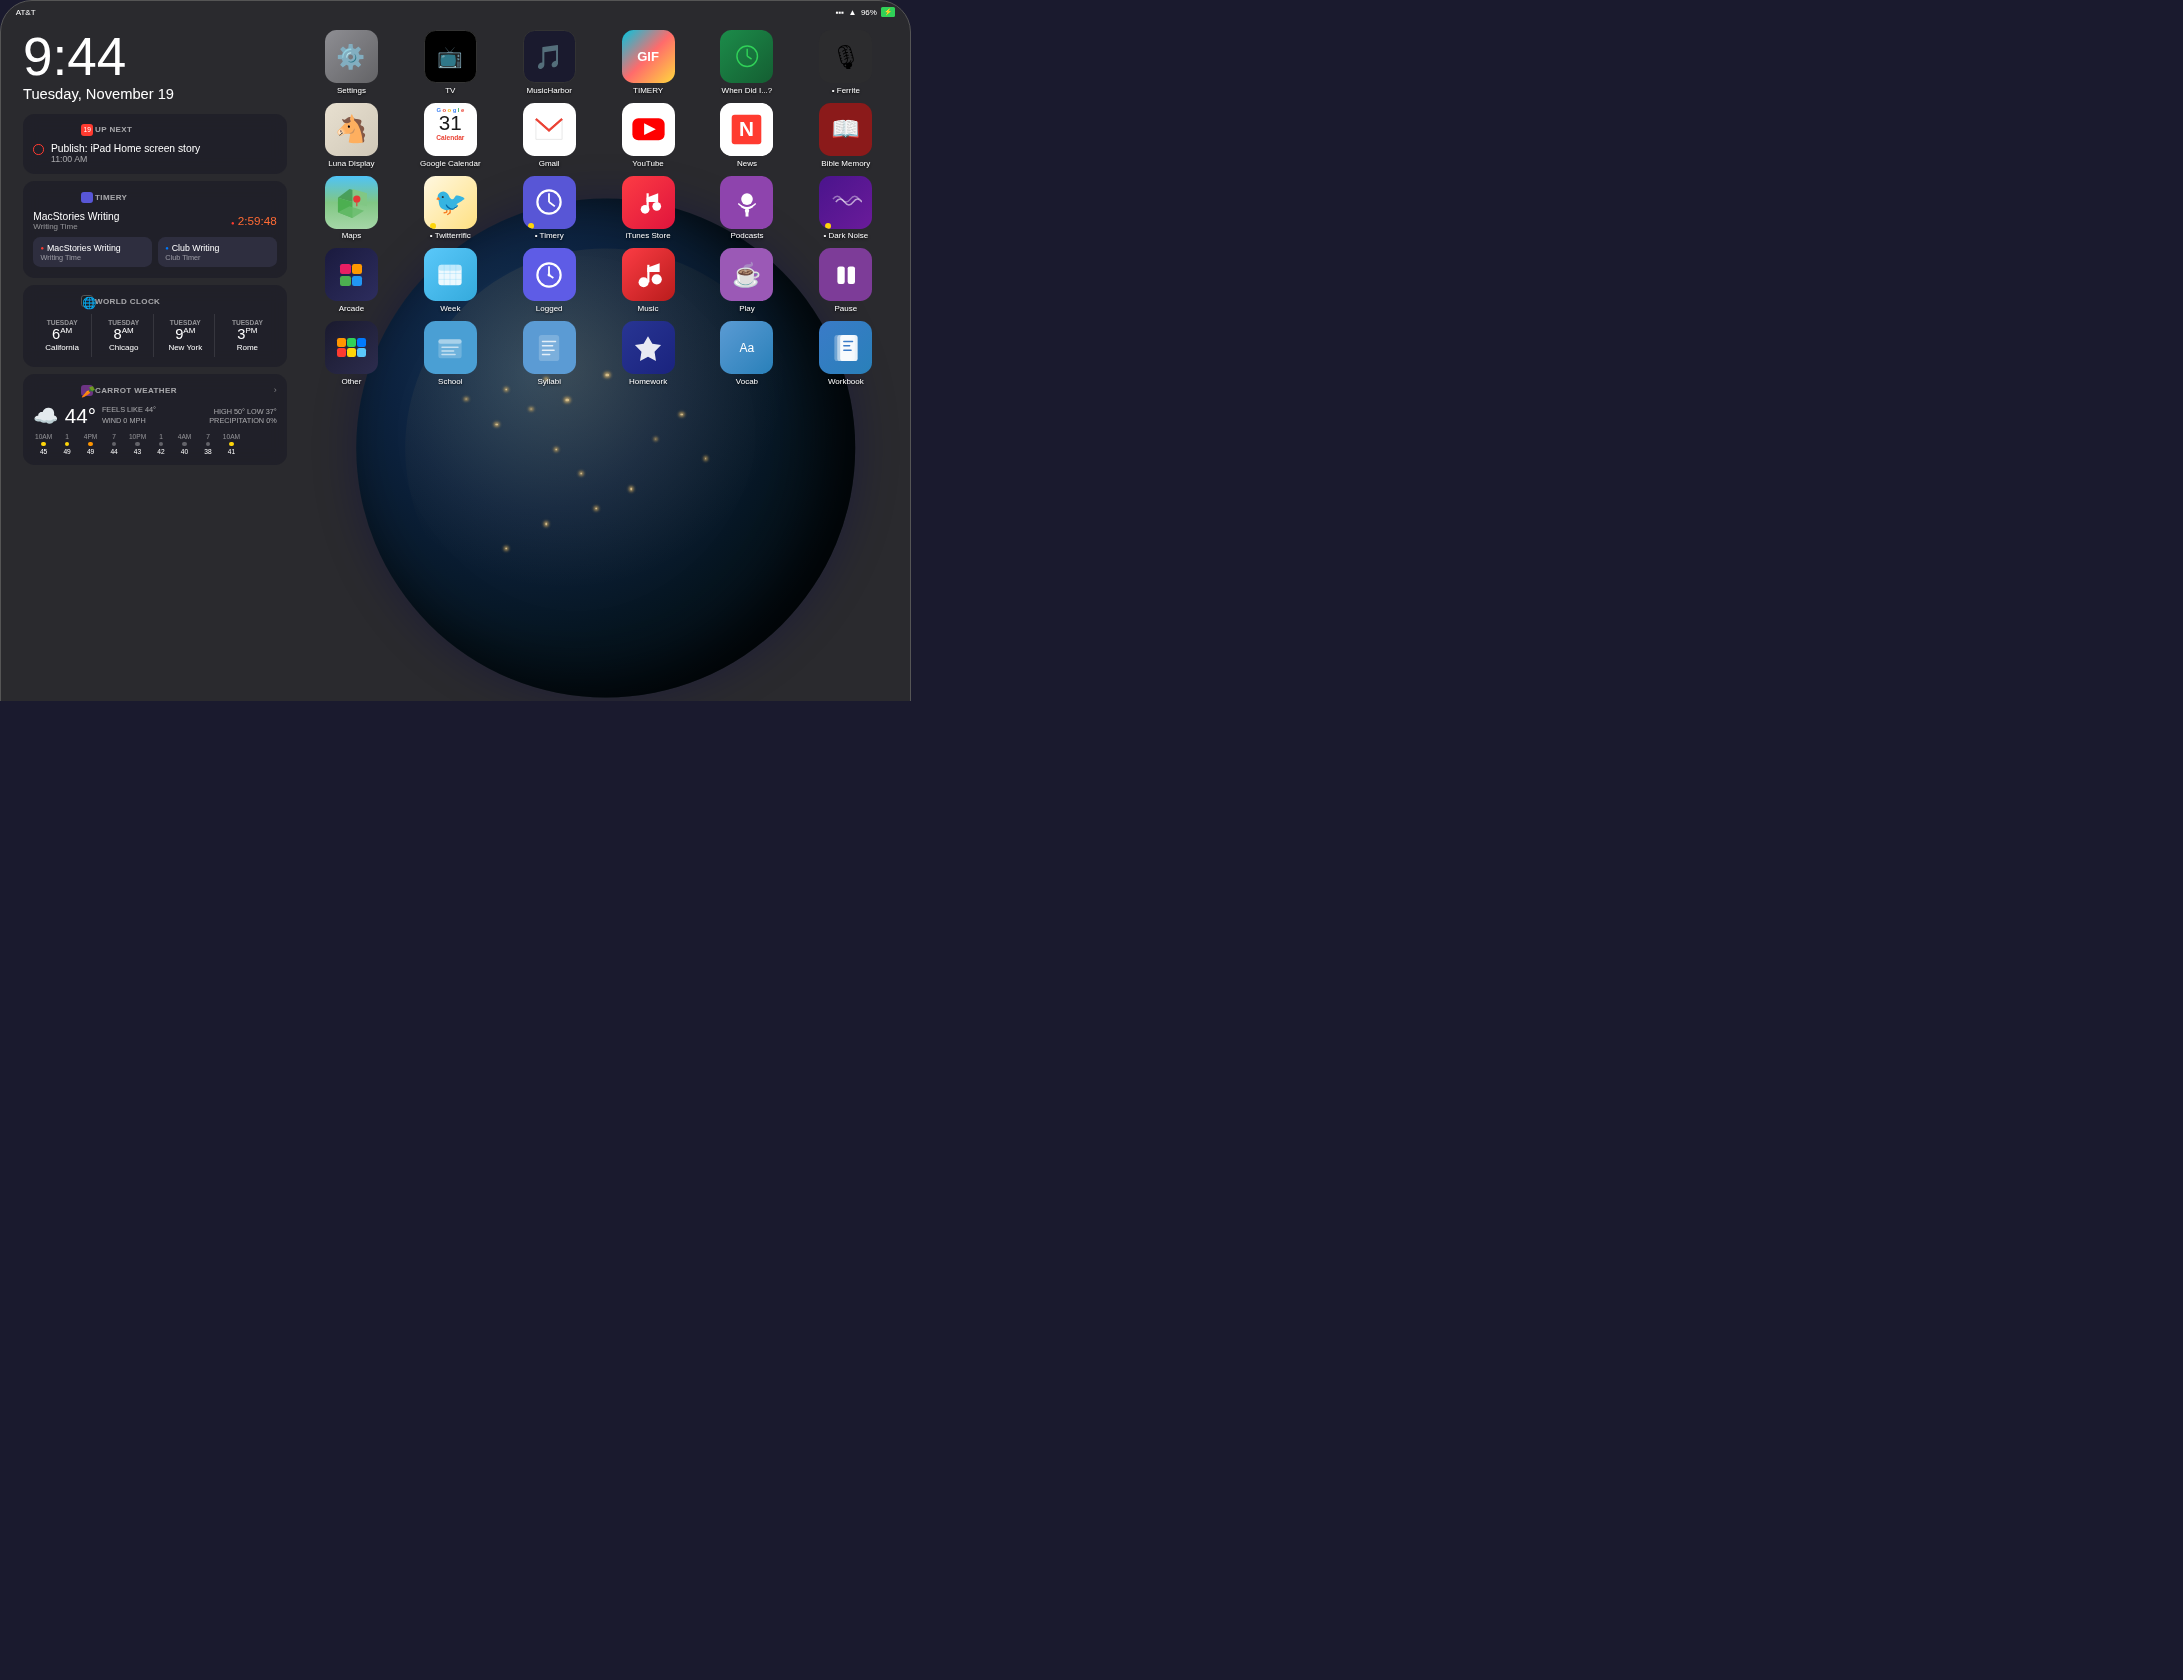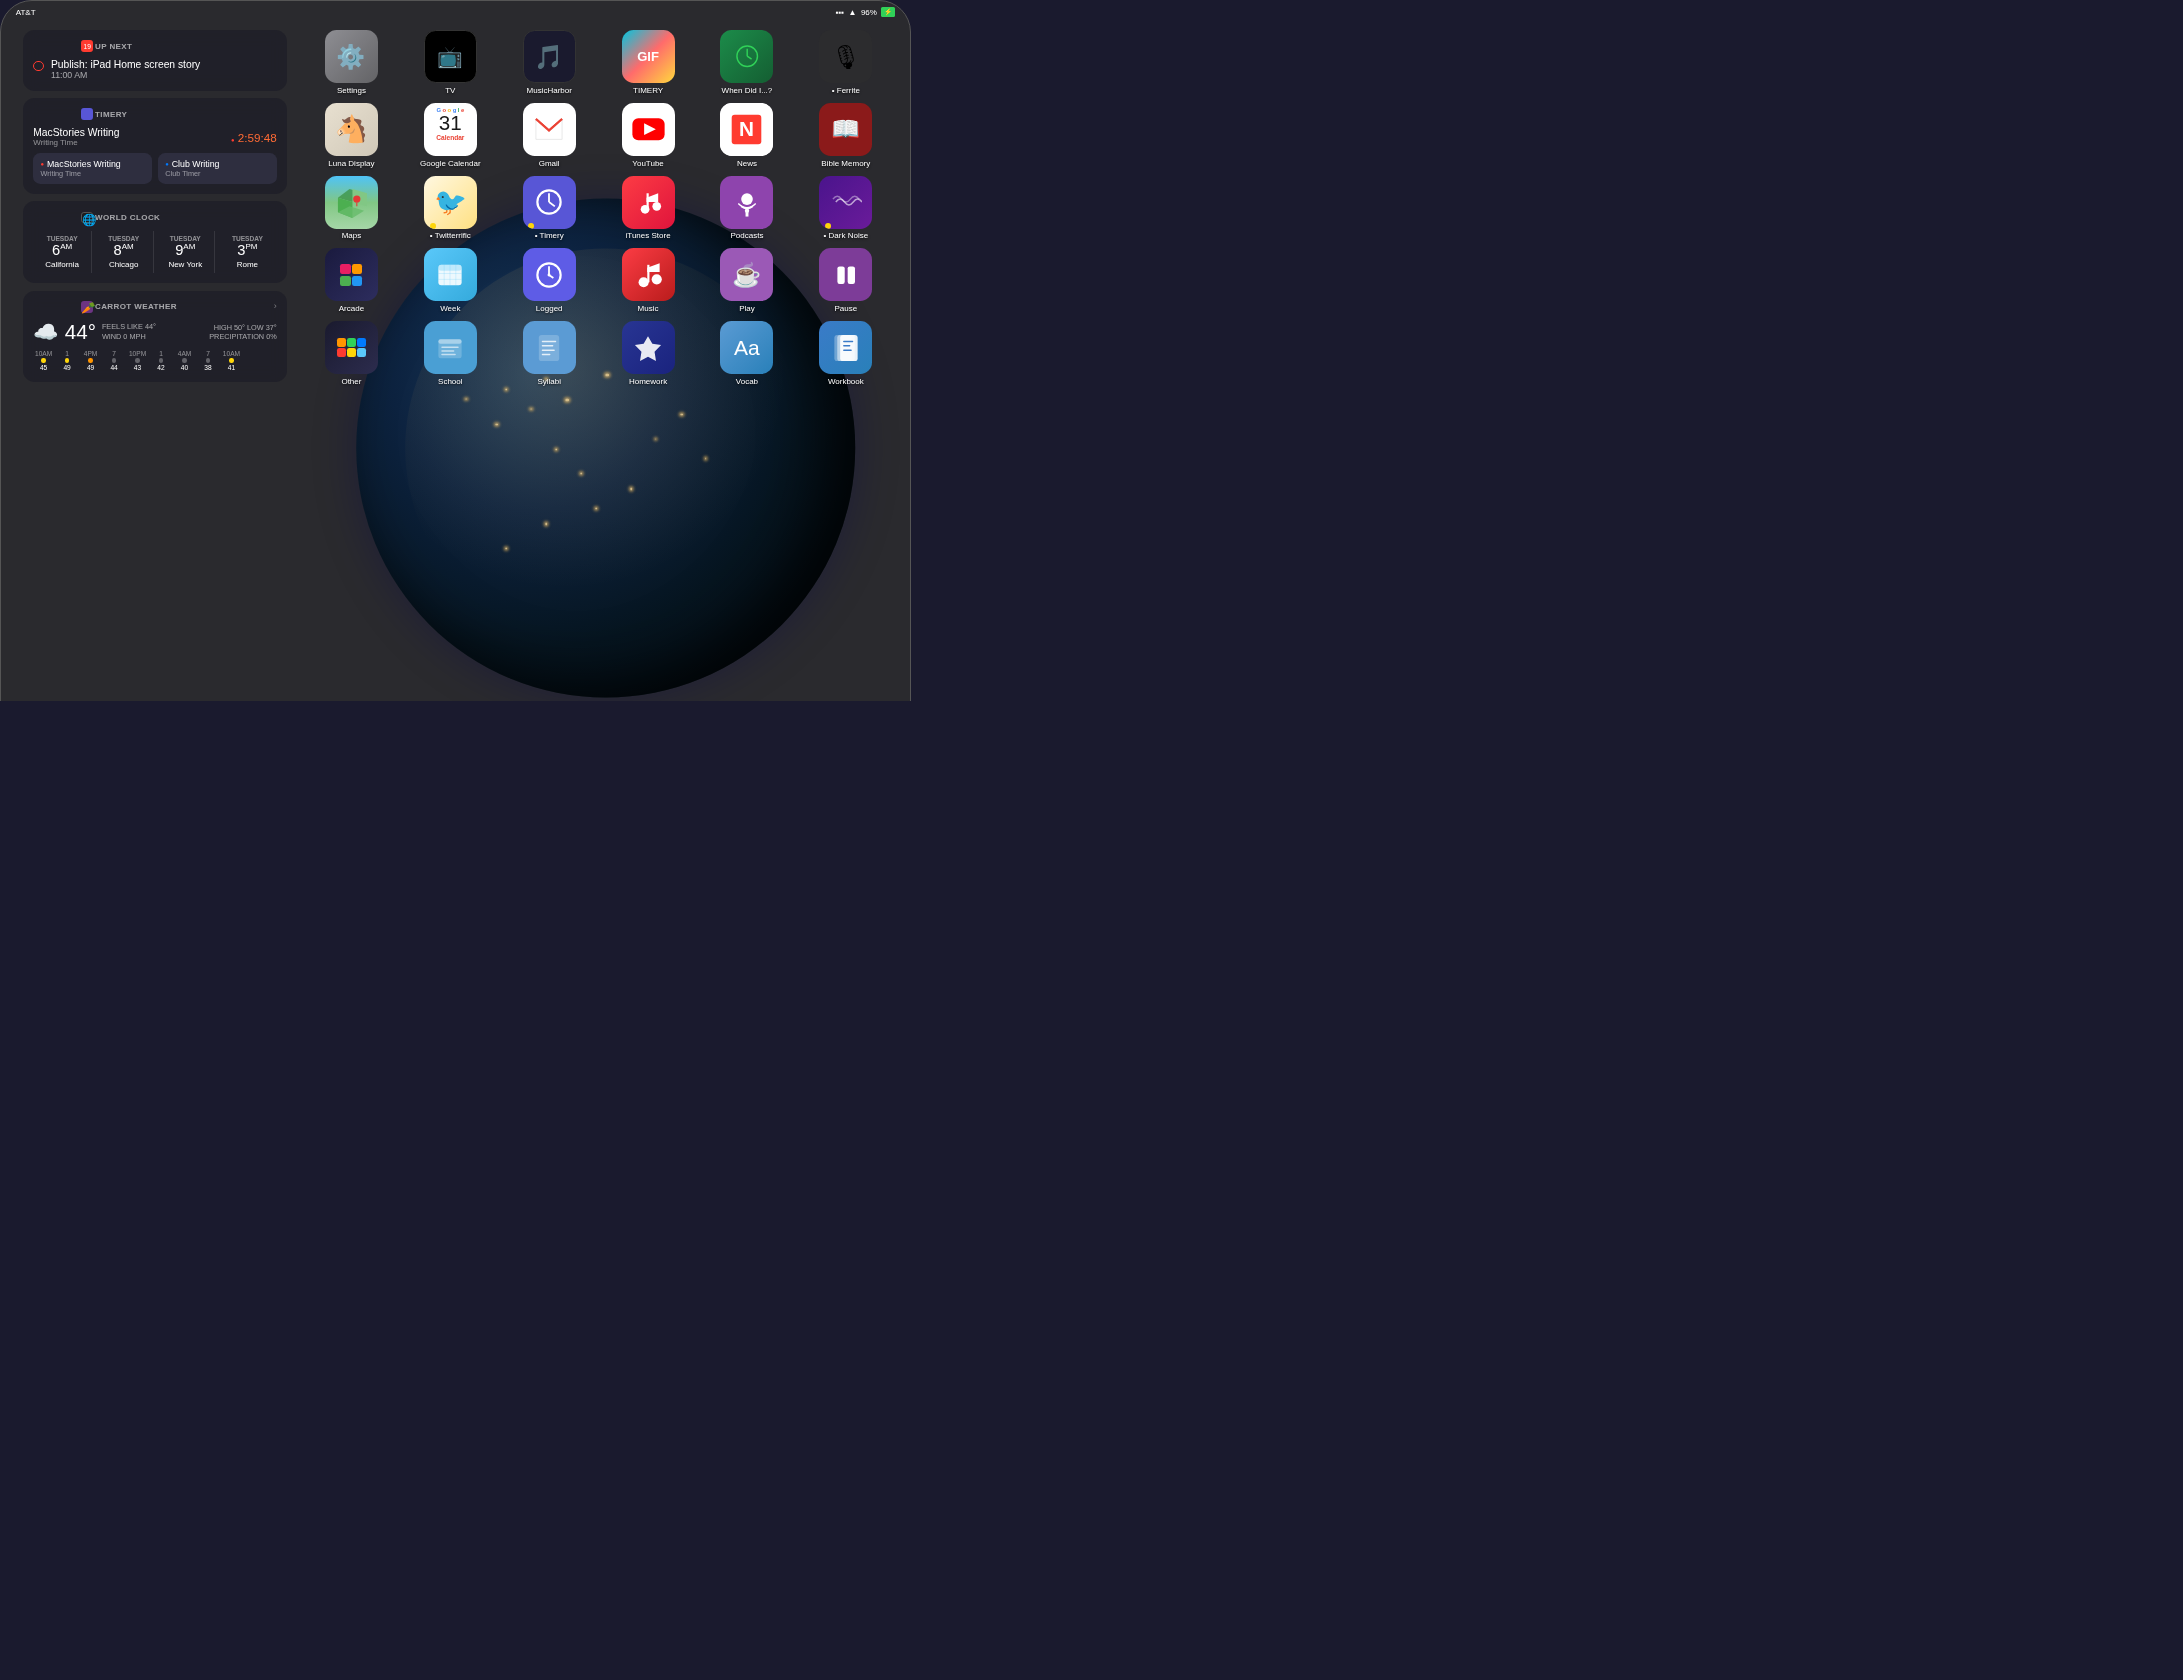--- a/index.html
+++ b/index.html
@@ -531,20 +531,24 @@
       <div class="status-right">
         <span>▪▪▪</span>
         <span>▲</span>
         <span>96%</span>
         <span style="background:#30d158;padding:0.7px 2.9px;border-radius:1.5px;font-size:6.6px;">⚡</span>
       </div>
     </div>
 
     <div class="left-panel">
 
+      <div class="time-display">
+        <div class="time-large">9:44</div>
+        <div class="date-display">Tuesday, November 19</div>
+      </div>
 
       <div class="widget">
         <div class="widget-header">
           <div class="upnext-icon-bg">19</div>
           <span class="widget-title">UP NEXT</span>
         </div>
         <div class="up-next-item">
           <div class="up-next-dot"></div>
           <div class="up-next-text">
             <div class="up-next-title">Publish: iPad Home screen story</div>
@@ -954,21 +958,21 @@
         <div class="app-item">
           <div class="app-icon" style="background:linear-gradient(135deg,#283593,#1a237e);">
             <svg width="32" height="32" viewBox="0 0 44 44">
               <path d="M22 6 L28 16 L40 18 L31 27 L33 40 L22 34 L11 40 L13 27 L4 18 L16 16 Z" fill="rgba(255,255,255,0.9)"></path>
             </svg>
           </div>
           <span class="app-label">Homework</span>
         </div>
         <div class="app-item">
           <div class="app-icon icon-vocab" style="background:linear-gradient(135deg,#5b9bd4,#2980b9);">
-            <div style="font-size:21px;font-weight:500;color:white;">Aa</div>
+            <div style="font-size:12px;font-weight:500;color:white;">Aa</div>
           </div>
           <span class="app-label">Vocab</span>
         </div>
         <div class="app-item">
           <div class="app-icon" style="background:linear-gradient(135deg,#3a7bc8,#2980b9);">
             <svg width="32" height="32" viewBox="0 0 44 44">
               <rect x="6" y="4" width="24" height="36" rx="4" fill="rgba(255,255,255,0.3)"></rect>
               <rect x="10" y="4" width="24" height="36" rx="4" fill="rgba(255,255,255,0.5)"></rect>
               <rect x="14" y="4" width="24" height="36" rx="4" fill="rgba(255,255,255,0.9)"></rect>
               <rect x="18" y="12" width="14" height="2" rx="1" fill="#3a7bc8"></rect>

